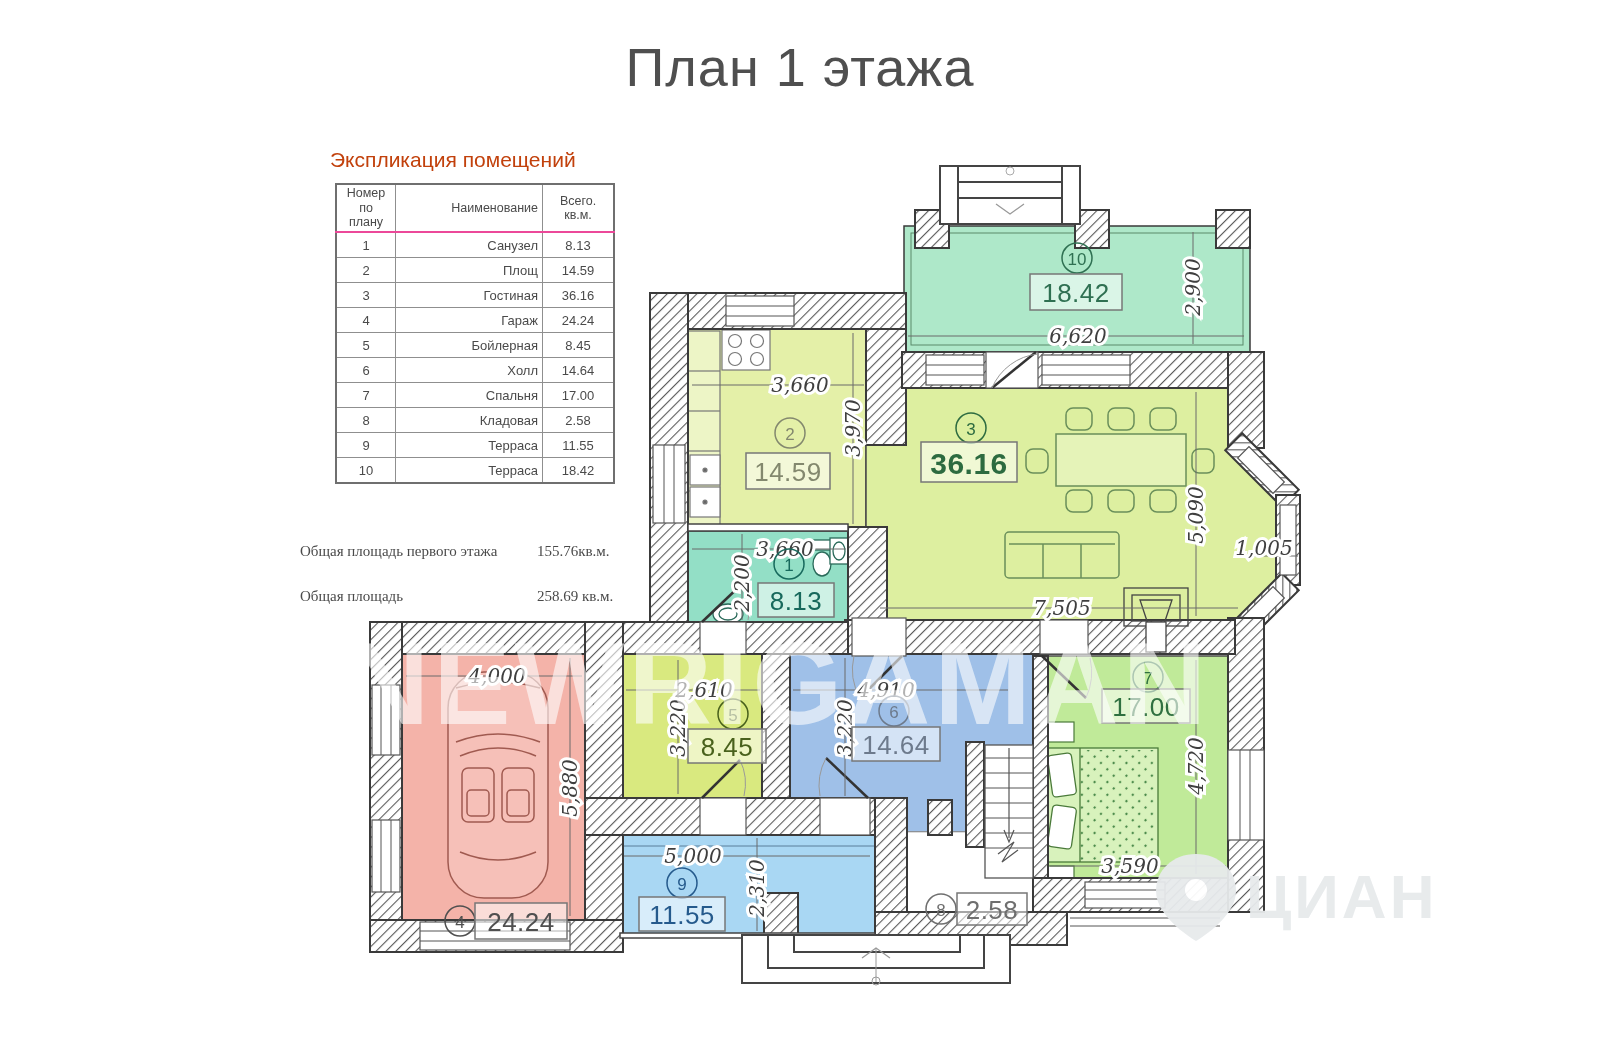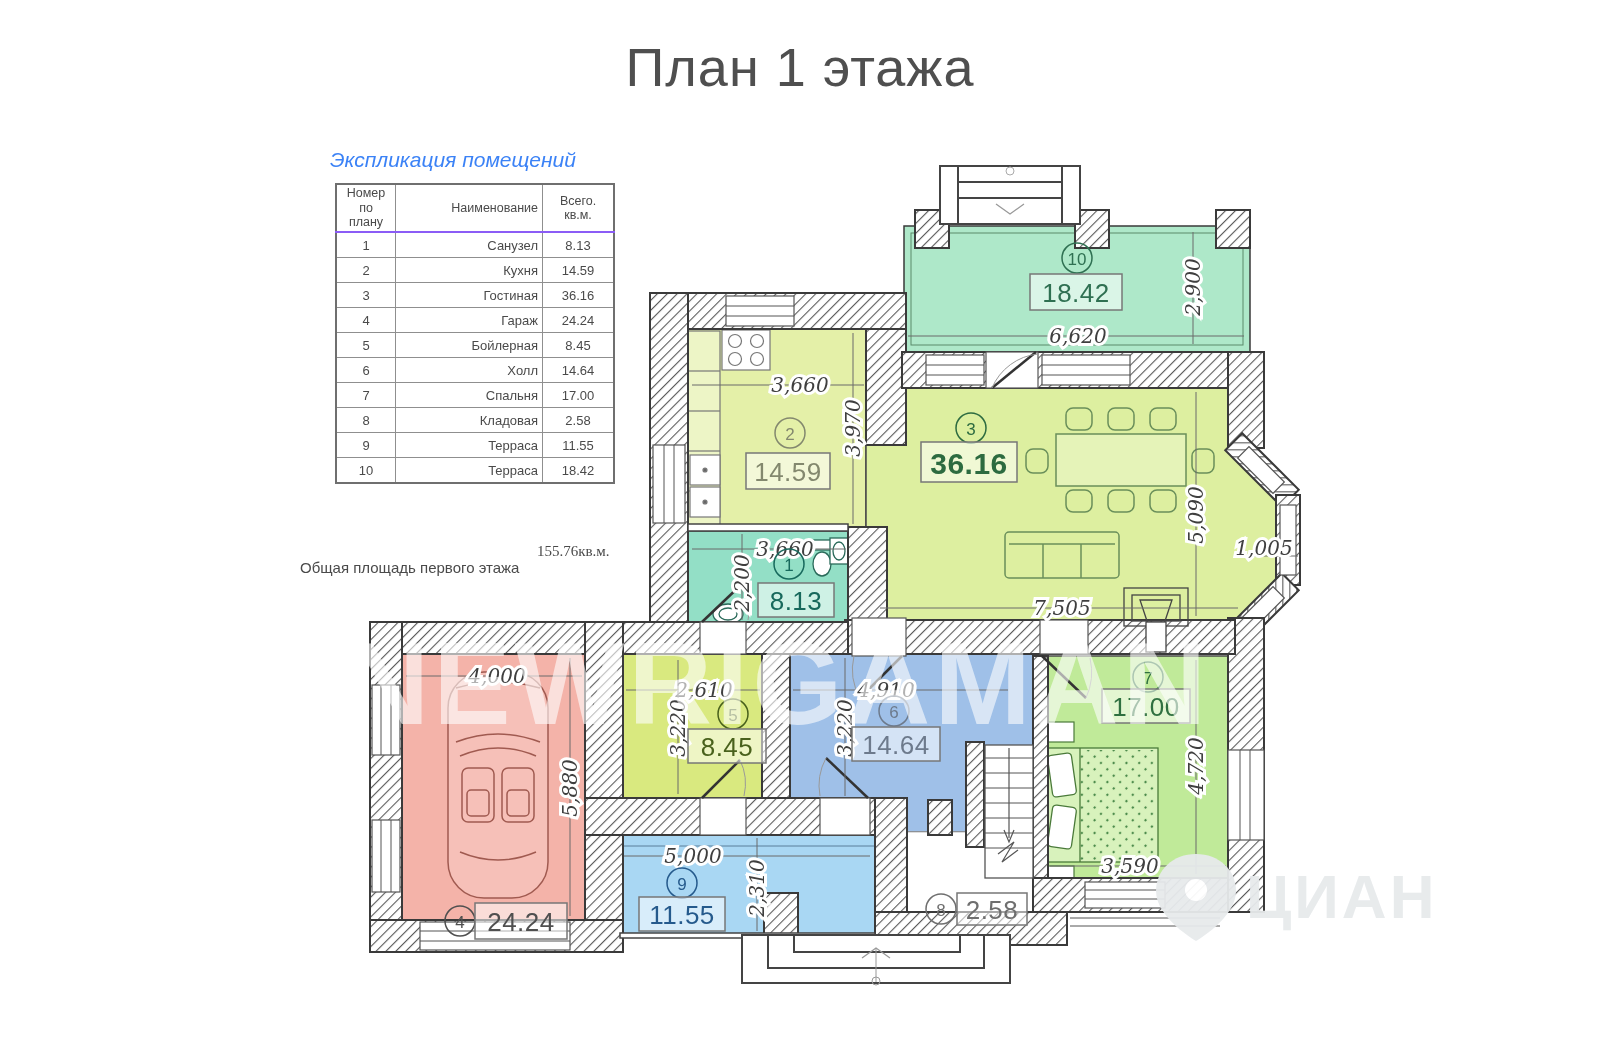--- a/index.html
+++ b/index.html
@@ -1,33 +1,33 @@
 <!DOCTYPE html>
 <html><head>
 <meta charset="utf-8">
 <style>
   html,body{margin:0;padding:0;background:#fff;}
   #page{position:relative;width:1600px;height:1060px;background:#ffffff;overflow:hidden;
         font-family:"Liberation Sans",sans-serif;}
   #title{position:absolute;left:0;right:0;top:36px;text-align:center;font-size:54px;
          color:#4f4f4f;letter-spacing:1px;}
-  #expl-heading{position:absolute;left:330px;top:148px;font-size:21px;color:#3b82f6;font-style:italic;}
+  #expl-heading{position:absolute;left:330px;top:148px;font-size:21px;color:#c2410c;}
   #expl-table{position:absolute;left:335px;top:183px;border-collapse:collapse;
               font-size:13px;color:#4a4a4a;}
   #expl-table th,#expl-table td{border:1px solid #8f8f8f;height:24px;padding:0 4px;
               text-align:center;font-weight:normal;background:#fff;}
   #expl-table thead th{height:46px;font-size:12.5px;line-height:1.15;}
   #expl-table .c-num{width:50px;}
   #expl-table .c-name{width:128px;text-align:right;padding-left:14px;}
   #expl-table thead .c-name{text-align:right;}
   #expl-table .c-area{width:62px;}
   #expl-table{border:2px solid #6f6f6f;}
-  #expl-table thead tr{border-bottom:2px solid #8b5cf6;}
+  #expl-table thead tr{border-bottom:2px solid #ec4899;}
   .summary-line{position:absolute;font-size:15px;color:#4a4a4a;}
-  .summary-label{position:absolute;left:0;top:16px;white-space:nowrap;}
+  .summary-label{position:absolute;left:0;top:0;white-space:nowrap;font-family:Liberation Serif, serif;}
   .summary-value{position:absolute;left:237px;top:0;white-space:nowrap;font-family:Liberation Serif, serif;}
   #plan-svg{position:absolute;left:0;top:0;}
   .dim{font-family:"DejaVu Serif",serif;font-style:italic;font-size:20px;fill:#3f3f3f;
        paint-order:stroke;stroke:#ffffff;stroke-width:6px;text-anchor:middle;}
   .room-num{font-size:17px;text-anchor:middle;}
   .room-area{font-size:26px;text-anchor:middle;letter-spacing:0.5px;}
   .area-big{font-size:30px;font-weight:bold;}
   .wall{fill:url(#hatch);stroke:#3a3a3a;stroke-width:2;}
   .thinwall{fill:#ffffff;stroke:#444;stroke-width:1.5;}
   .win{fill:#ffffff;stroke:#555;stroke-width:1.2;}
@@ -57,21 +57,21 @@
       </tr>
     </thead>
     <tbody>
       <tr>
           <td class="c-num">1</td>
           <td class="c-name">Санузел</td>
           <td class="c-area">8.13</td>
         </tr>
       <tr>
           <td class="c-num">2</td>
-          <td class="c-name">Кухня</td>
+          <td class="c-name">Площ</td>
           <td class="c-area">14.59</td>
         </tr>
       <tr>
           <td class="c-num">3</td>
           <td class="c-name">Гостиная</td>
           <td class="c-area">36.16</td>
         </tr>
       <tr>
           <td class="c-num">4</td>
           <td class="c-name">Гараж</td>
@@ -106,20 +106,24 @@
           <td class="c-num">10</td>
           <td class="c-name">Терраса</td>
           <td class="c-area">18.42</td>
         </tr>
     </tbody>
   </table>
 
   <div class="summary-line" style="left:300px;top:543px;width:560px;height:20px;">
     <span class="summary-label">Общая площадь первого этажа</span>
     <span class="summary-value">155.76кв.м.</span>
+  </div>
+  <div class="summary-line" style="left:300px;top:588px;width:560px;height:20px;">
+    <span class="summary-label">Общая площадь</span>
+    <span class="summary-value">258.69 кв.м.</span>
   </div>
 
   <svg id="plan-svg" width="1600" height="1060" viewBox="0 0 1600 1060">
     <defs>
       <pattern id="hatch" width="7" height="7" patternUnits="userSpaceOnUse" patternTransform="rotate(45)">
         <rect width="7" height="7" fill="#ffffff"></rect>
         <line x1="0" y1="0" x2="0" y2="7" stroke="#5a5a5a" stroke-width="2.2"></line>
       </pattern>
       <pattern id="dots" width="9" height="9" patternUnits="userSpaceOnUse" patternTransform="rotate(45)">
         <rect width="9" height="9" fill="#d8f2bc"></rect>

